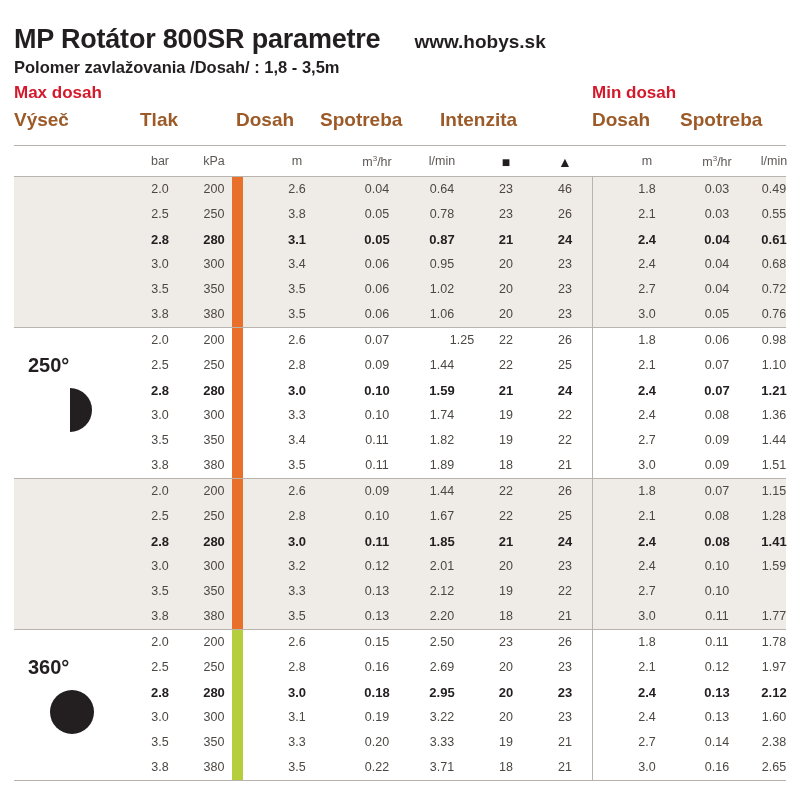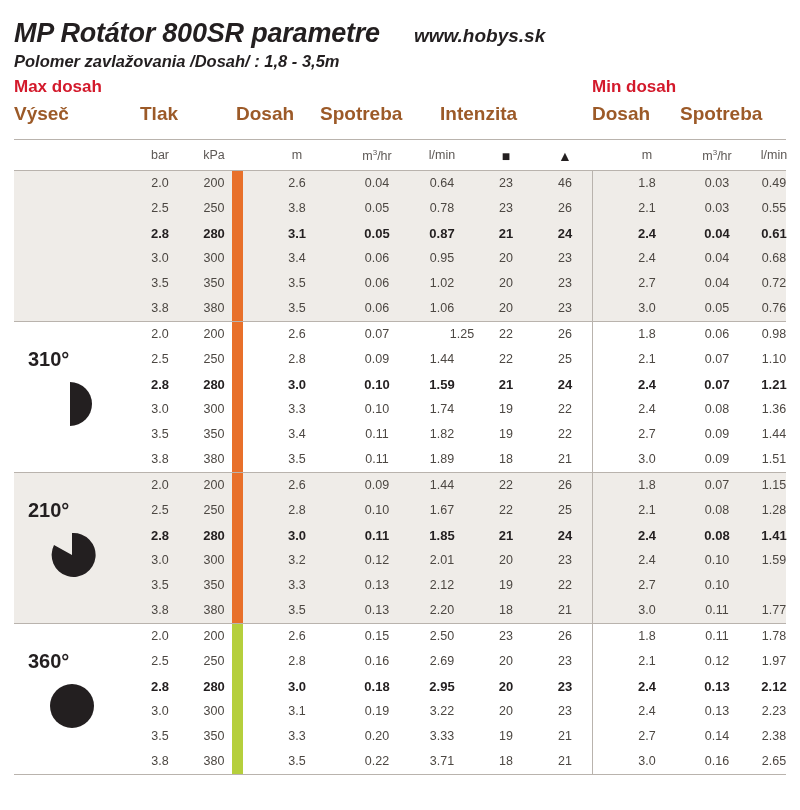--- a/index.html
+++ b/index.html
@@ -11,22 +11,21 @@
     width: 800px;
     height: 810px;
     font-family: "Liberation Sans", sans-serif;
     color: #231f20;
     position: relative;
     overflow: hidden;
   }
 
   
   .header {
-    padding: 18px 0 0 14px;
-    font-style: italic;
+    padding: 24px 0 0 14px;
   }
   .title-row {
     display: flex;
     align-items: baseline;
   }
   .main-title {
     font-size: 27px;
     font-weight: bold;
     letter-spacing: -0.2px;
     color: #231f20;
@@ -283,21 +282,21 @@
           <div class="c" style="left: 428px;">1.06</div>
           <div class="c" style="left: 492px;">20</div>
           <div class="c" style="left: 551px;">23</div>
           <div class="c" style="left: 633px;">3.0</div>
           <div class="c" style="left: 703px;">0.05</div>
           <div class="c" style="left: 760px;">0.76</div>
         </div>
       </div>
       <div class="block plain">
         <div class="angle-cell">
-          <div class="angle-label">310°</div>
+          <div class="angle-label">250°</div>
           <div class="angle-icon"><svg viewBox="0 0 48 48" width="48" height="48">
               <path d="M22 2 A22 22 0 0 1 22 46 Z" fill="#231f20"></path>
             </svg></div>
         </div>
         <div class="stripe" style="background: rgb(232, 112, 42);"></div>
         <div class="vsep"></div>
         <div class="row">
           <div class="c" style="left: 146px;">2.0</div>
           <div class="c" style="left: 200px;">200</div>
           <div class="c" style="left: 283px;">2.6</div>
@@ -364,26 +363,20 @@
           <div class="c" style="left: 363px;">0.11</div>
           <div class="c" style="left: 428px;">1.89</div>
           <div class="c" style="left: 492px;">18</div>
           <div class="c" style="left: 551px;">21</div>
           <div class="c" style="left: 633px;">3.0</div>
           <div class="c" style="left: 703px;">0.09</div>
           <div class="c" style="left: 760px;">1.51</div>
         </div>
       </div>
       <div class="block shade">
-        <div class="angle-cell">
-          <div class="angle-label">210°</div>
-          <div class="angle-icon"><svg viewBox="0 0 48 48" width="48" height="48">
-              <path d="M24 24 L24 2 A22 22 0 1 1 6 14 Z" fill="#231f20"></path>
-            </svg></div>
-        </div>
         <div class="stripe" style="background: rgb(232, 112, 42);"></div>
         <div class="vsep"></div>
         <div class="row">
           <div class="c" style="left: 146px;">2.0</div>
           <div class="c" style="left: 200px;">200</div>
           <div class="c" style="left: 283px;">2.6</div>
           <div class="c" style="left: 363px;">0.09</div>
           <div class="c" style="left: 428px;">1.44</div>
           <div class="c" style="left: 492px;">22</div>
           <div class="c" style="left: 551px;">26</div>
@@ -500,21 +493,21 @@
         <div class="row">
           <div class="c" style="left: 146px;">3.0</div>
           <div class="c" style="left: 200px;">300</div>
           <div class="c" style="left: 283px;">3.1</div>
           <div class="c" style="left: 363px;">0.19</div>
           <div class="c" style="left: 428px;">3.22</div>
           <div class="c" style="left: 492px;">20</div>
           <div class="c" style="left: 551px;">23</div>
           <div class="c" style="left: 633px;">2.4</div>
           <div class="c" style="left: 703px;">0.13</div>
-          <div class="c" style="left: 760px;">2.23</div>
+          <div class="c" style="left: 760px;">1.60</div>
         </div>
         <div class="row">
           <div class="c" style="left: 146px;">3.5</div>
           <div class="c" style="left: 200px;">350</div>
           <div class="c" style="left: 283px;">3.3</div>
           <div class="c" style="left: 363px;">0.20</div>
           <div class="c" style="left: 428px;">3.33</div>
           <div class="c" style="left: 492px;">19</div>
           <div class="c" style="left: 551px;">21</div>
           <div class="c" style="left: 633px;">2.7</div>

